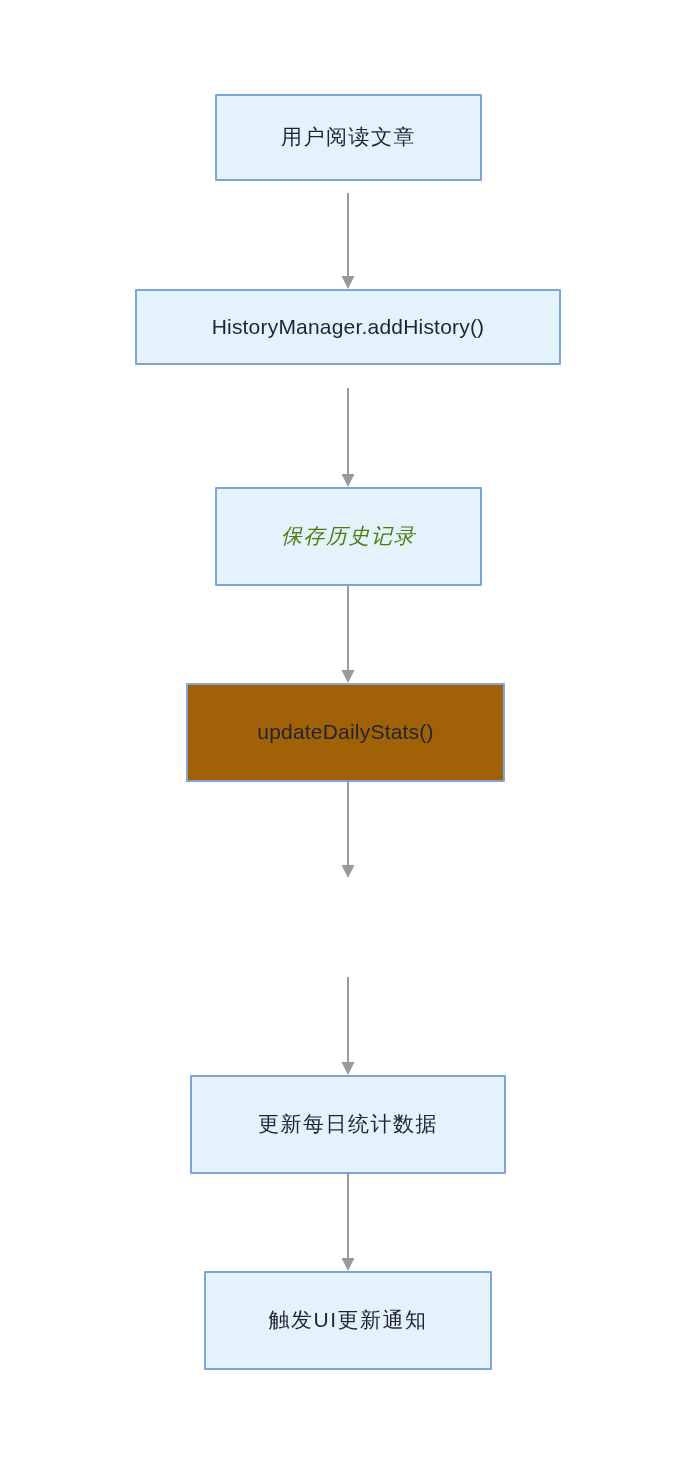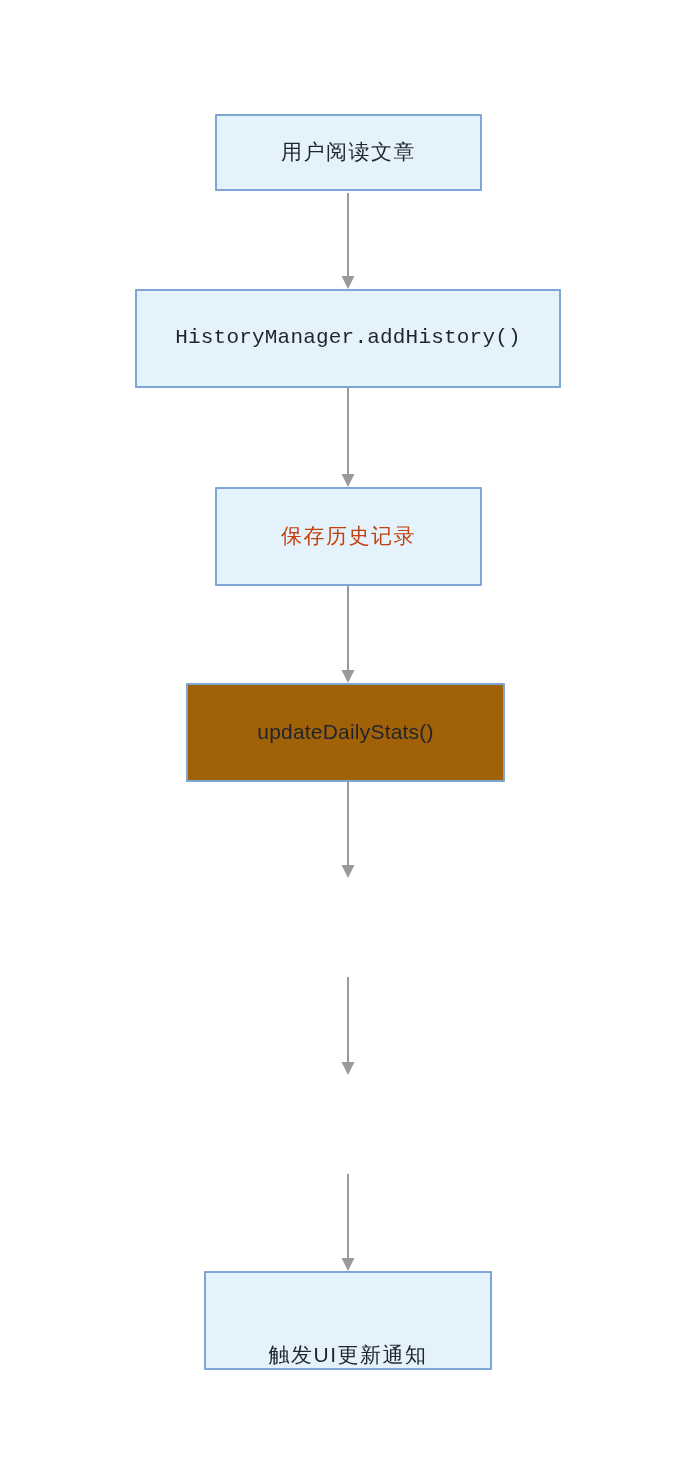--- a/index.html
+++ b/index.html
@@ -48,21 +48,21 @@
   .node-label.cjk {
     letter-spacing: 1.5px;
   }
   
   #node-0 { left: 215px; top: 94px;   width: 267px; height: 99px; }
   #node-1 { left: 135px; top: 289px;  width: 426px; height: 99px; }
   #node-2 { left: 215px; top: 487px;  width: 267px; height: 99px; }
   #node-3 { left: 186px; top: 683px;  width: 319px; height: 99px; }
   #node-4 { left: 95px;  top: 878px;  width: 505px; height: 99px; }
   #node-5 { left: 190px; top: 1075px; width: 316px; height: 99px; }
-  #node-6 { left: 204px; top: 1271px; width: 288px; height: 99px; align-items: flex-end; }
+  #node-6 { left: 204px; top: 1271px; width: 288px; height: 99px; }
 </style>
 </head>
 <body>
 
 <div id="flow-canvas">
 
   <svg id="edge-layer" viewBox="0 0 696 1464" width="696" height="1464" aria-hidden="true">
       <line x1="348" y1="193" x2="348" y2="278" stroke="#9a9a9a" stroke-width="2"></line>
       <polygon points="341.5,276 354.5,276 348,289" fill="#9a9a9a"></polygon>
       <line x1="348" y1="388" x2="348" y2="476" stroke="#9a9a9a" stroke-width="2"></line>
@@ -70,35 +70,38 @@
       <line x1="348" y1="586" x2="348" y2="672" stroke="#9a9a9a" stroke-width="2"></line>
       <polygon points="341.5,670 354.5,670 348,683" fill="#9a9a9a"></polygon>
       <line x1="348" y1="782" x2="348" y2="867" stroke="#9a9a9a" stroke-width="2"></line>
       <polygon points="341.5,865 354.5,865 348,878" fill="#9a9a9a"></polygon>
       <line x1="348" y1="977" x2="348" y2="1064" stroke="#9a9a9a" stroke-width="2"></line>
       <polygon points="341.5,1062 354.5,1062 348,1075" fill="#9a9a9a"></polygon>
       <line x1="348" y1="1174" x2="348" y2="1260" stroke="#9a9a9a" stroke-width="2"></line>
       <polygon points="341.5,1258 354.5,1258 348,1271" fill="#9a9a9a"></polygon>
     </svg>
 
-  <div class="node" id="node-0" style="left: 215px; top: 94px; width: 267px; height: 77px; background: rgb(228, 242, 251); border-color: rgb(126, 166, 212); margin-top: 20px;">
+  <div class="node" id="node-0" style="left: 215px; top: 94px; width: 267px; height: 87px; background: rgb(228, 242, 251); border-color: rgb(126, 166, 212);">
     <span class="node-label cjk" style="color: rgb(31, 36, 48);">用户阅读文章</span>
   </div>
 
-  <div class="node" id="node-1" style="left: 135px; top: 289px; width: 426px; height: 99px; background: rgb(228, 242, 251); border-color: rgb(126, 166, 212); font-family: Liberation Mono, monospace;">
+  <div class="node" id="node-1" style="left: 135px; top: 289px; width: 426px; height: 76px; background: rgb(228, 242, 251); border-color: rgb(126, 166, 212);">
     <span class="node-label" style="color: rgb(31, 36, 48);">HistoryManager.addHistory()</span>
   </div>
 
   <div class="node" id="node-2" style="left: 215px; top: 487px; width: 267px; height: 99px; background: rgb(228, 242, 251); border-color: rgb(126, 166, 212);">
-    <span class="node-label cjk" style="color: #c2410c;">保存历史记录</span>
+    <span class="node-label cjk" style="color: #4d7c0f; font-style: italic;">保存历史记录</span>
   </div>
 
   <div class="node" id="node-3" style="left: 186px; top: 683px; width: 319px; height: 99px; background: #a16207; border-color: rgb(126, 166, 212);">
     <span class="node-label" style="color: rgb(31, 36, 48);">updateDailyStats()</span>
   </div>
 
 
+  <div class="node" id="node-5" style="left: 190px; top: 1075px; width: 316px; height: 99px; background: rgb(228, 242, 251); border-color: rgb(126, 166, 212);">
+    <span class="node-label cjk" style="color: rgb(31, 36, 48);">更新每日统计数据</span>
+  </div>
 
   <div class="node" id="node-6" style="left: 204px; top: 1271px; width: 288px; height: 99px; background: rgb(228, 242, 251); border-color: rgb(126, 166, 212);">
     <span class="node-label cjk" style="color: rgb(31, 36, 48);">触发UI更新通知</span>
   </div>
 
 </div>
 
 </body></html>

